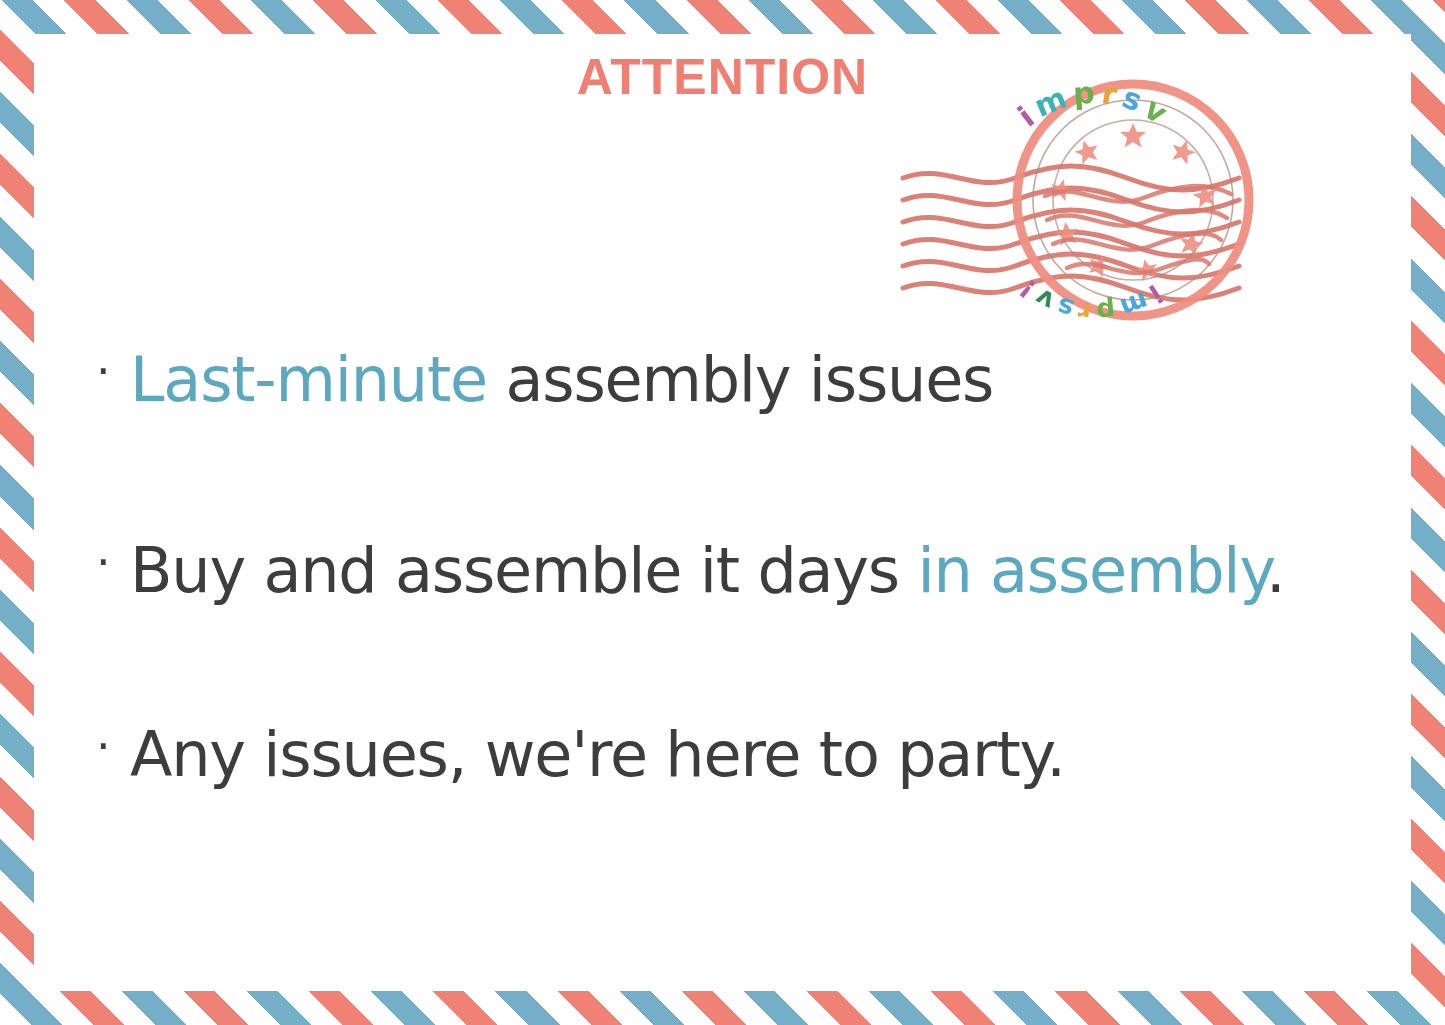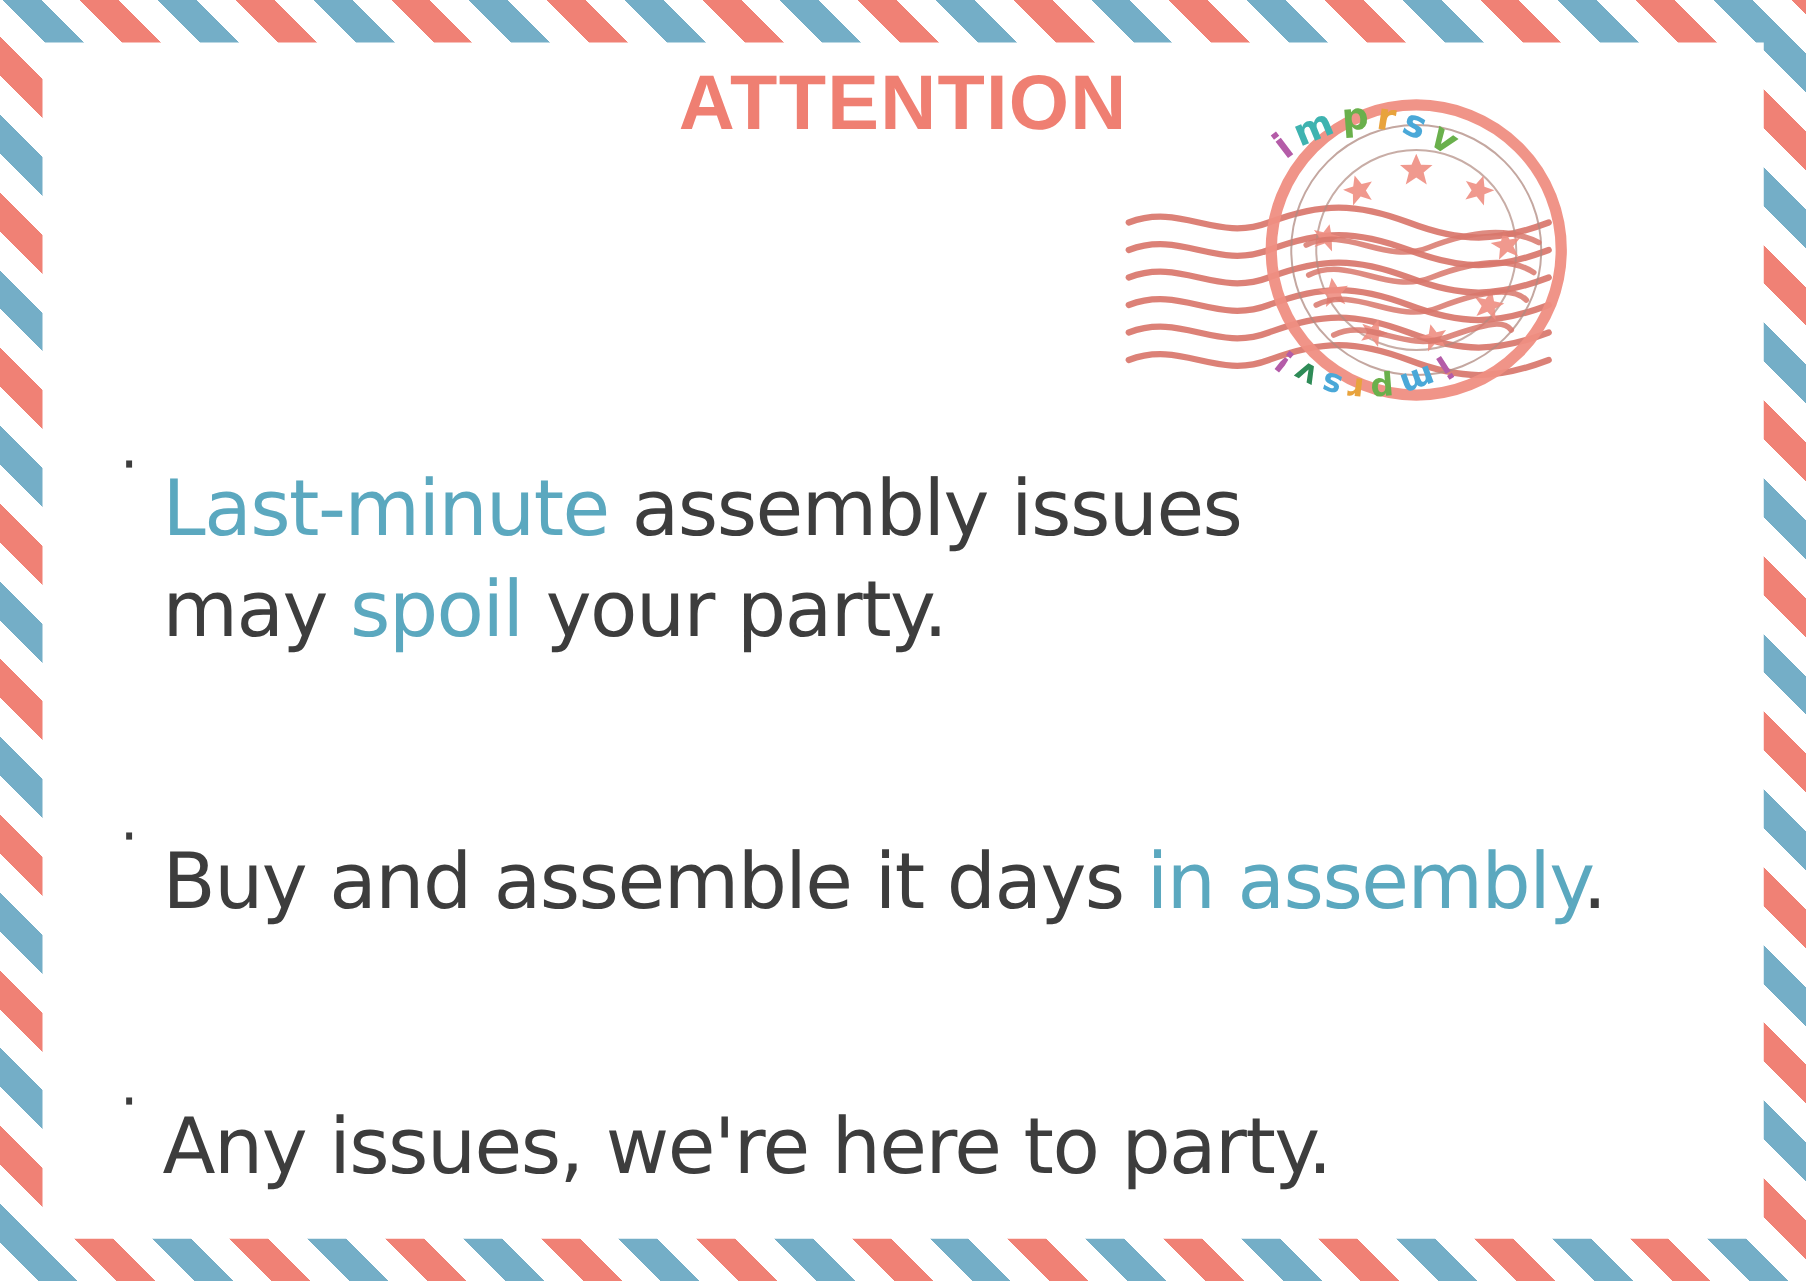--- a/index.html
+++ b/index.html
@@ -52,21 +52,21 @@
   }
 
   .title {
     position: absolute;
     left: 0;
     right: 0;
     top: 52px;
     text-align: center;
     font-family: "Liberation Sans", sans-serif;
     font-weight: bold;
-    font-size: 62px;
+    font-size: 50px;
     letter-spacing: 1px;
     color: #ef7f72;
     line-height: 1;
   }
 
   
   .postmark {
     position: absolute;
     left: 895px;
     top: 78px;
@@ -92,21 +92,21 @@
     letter-spacing: -1.2px;
   }
   .bullet-dot {
     flex: 0 0 auto;
     width: 34px;
     font-size: 46px;
     line-height: 1.35;
     color: #3d3d3d;
     text-align: left;
   }
-  .bullet-text { flex: 1 1 auto; margin-top: 27px; }
+  .bullet-text { flex: 1 1 auto; }
   .hl { color: #5ba8bf; }
   .b1 { margin-top: 0px; }
   .b2 { margin-top: 110px; }
   .b3 { margin-top: 104px; }
 </style>
 </head>
 <body>
 
 <div id="card">
 
@@ -189,21 +189,20 @@
         </text>
       </svg>
     </div>
 
     <div class="bullets">
 
       <div class="bullet-row b1" id="row-0">
         <div class="bullet-dot">·</div>
         <div class="bullet-text">
             <div><span class="hl" style="color: rgb(91, 168, 191);">Last-minute</span><span> assembly issues</span></div>
-            <div><span>may </span><span class="hl" style="color: rgb(91, 168, 191);">spoil</span><span> your party.</span></div>
           </div>
       </div>
 
       <div class="bullet-row b2" id="row-1">
         <div class="bullet-dot">·</div>
         <div class="bullet-text">
             <div><span>Buy and assemble it days </span><span class="hl" style="color: rgb(91, 168, 191);">in assembly</span><span>.</span></div>
           </div>
       </div>
 

